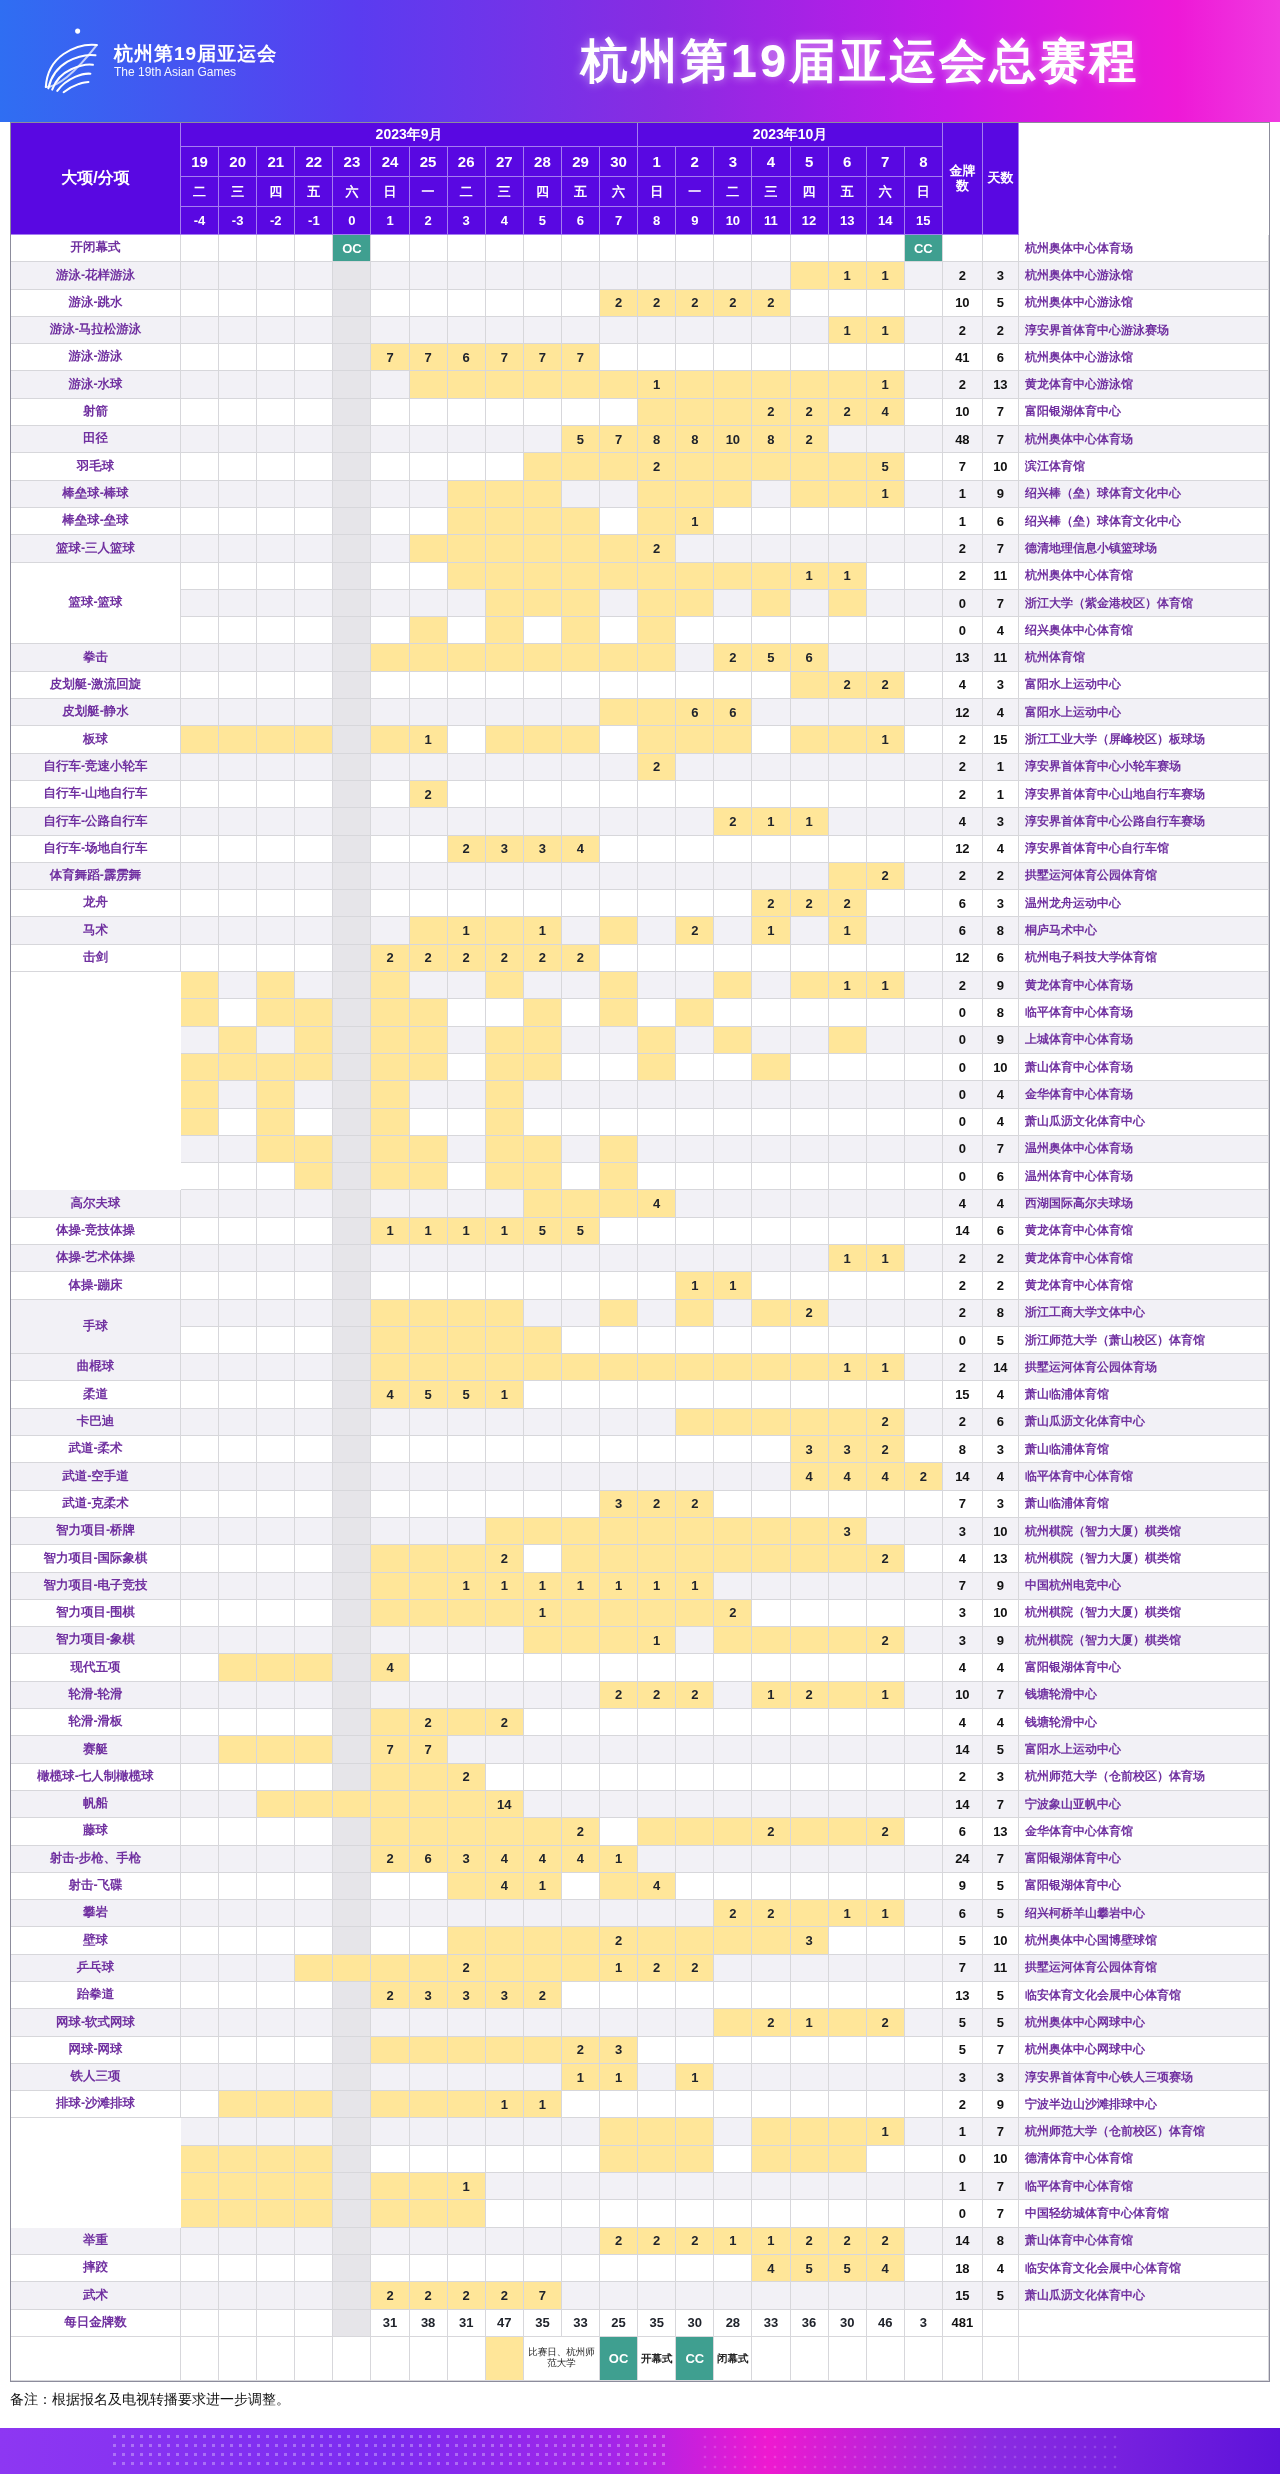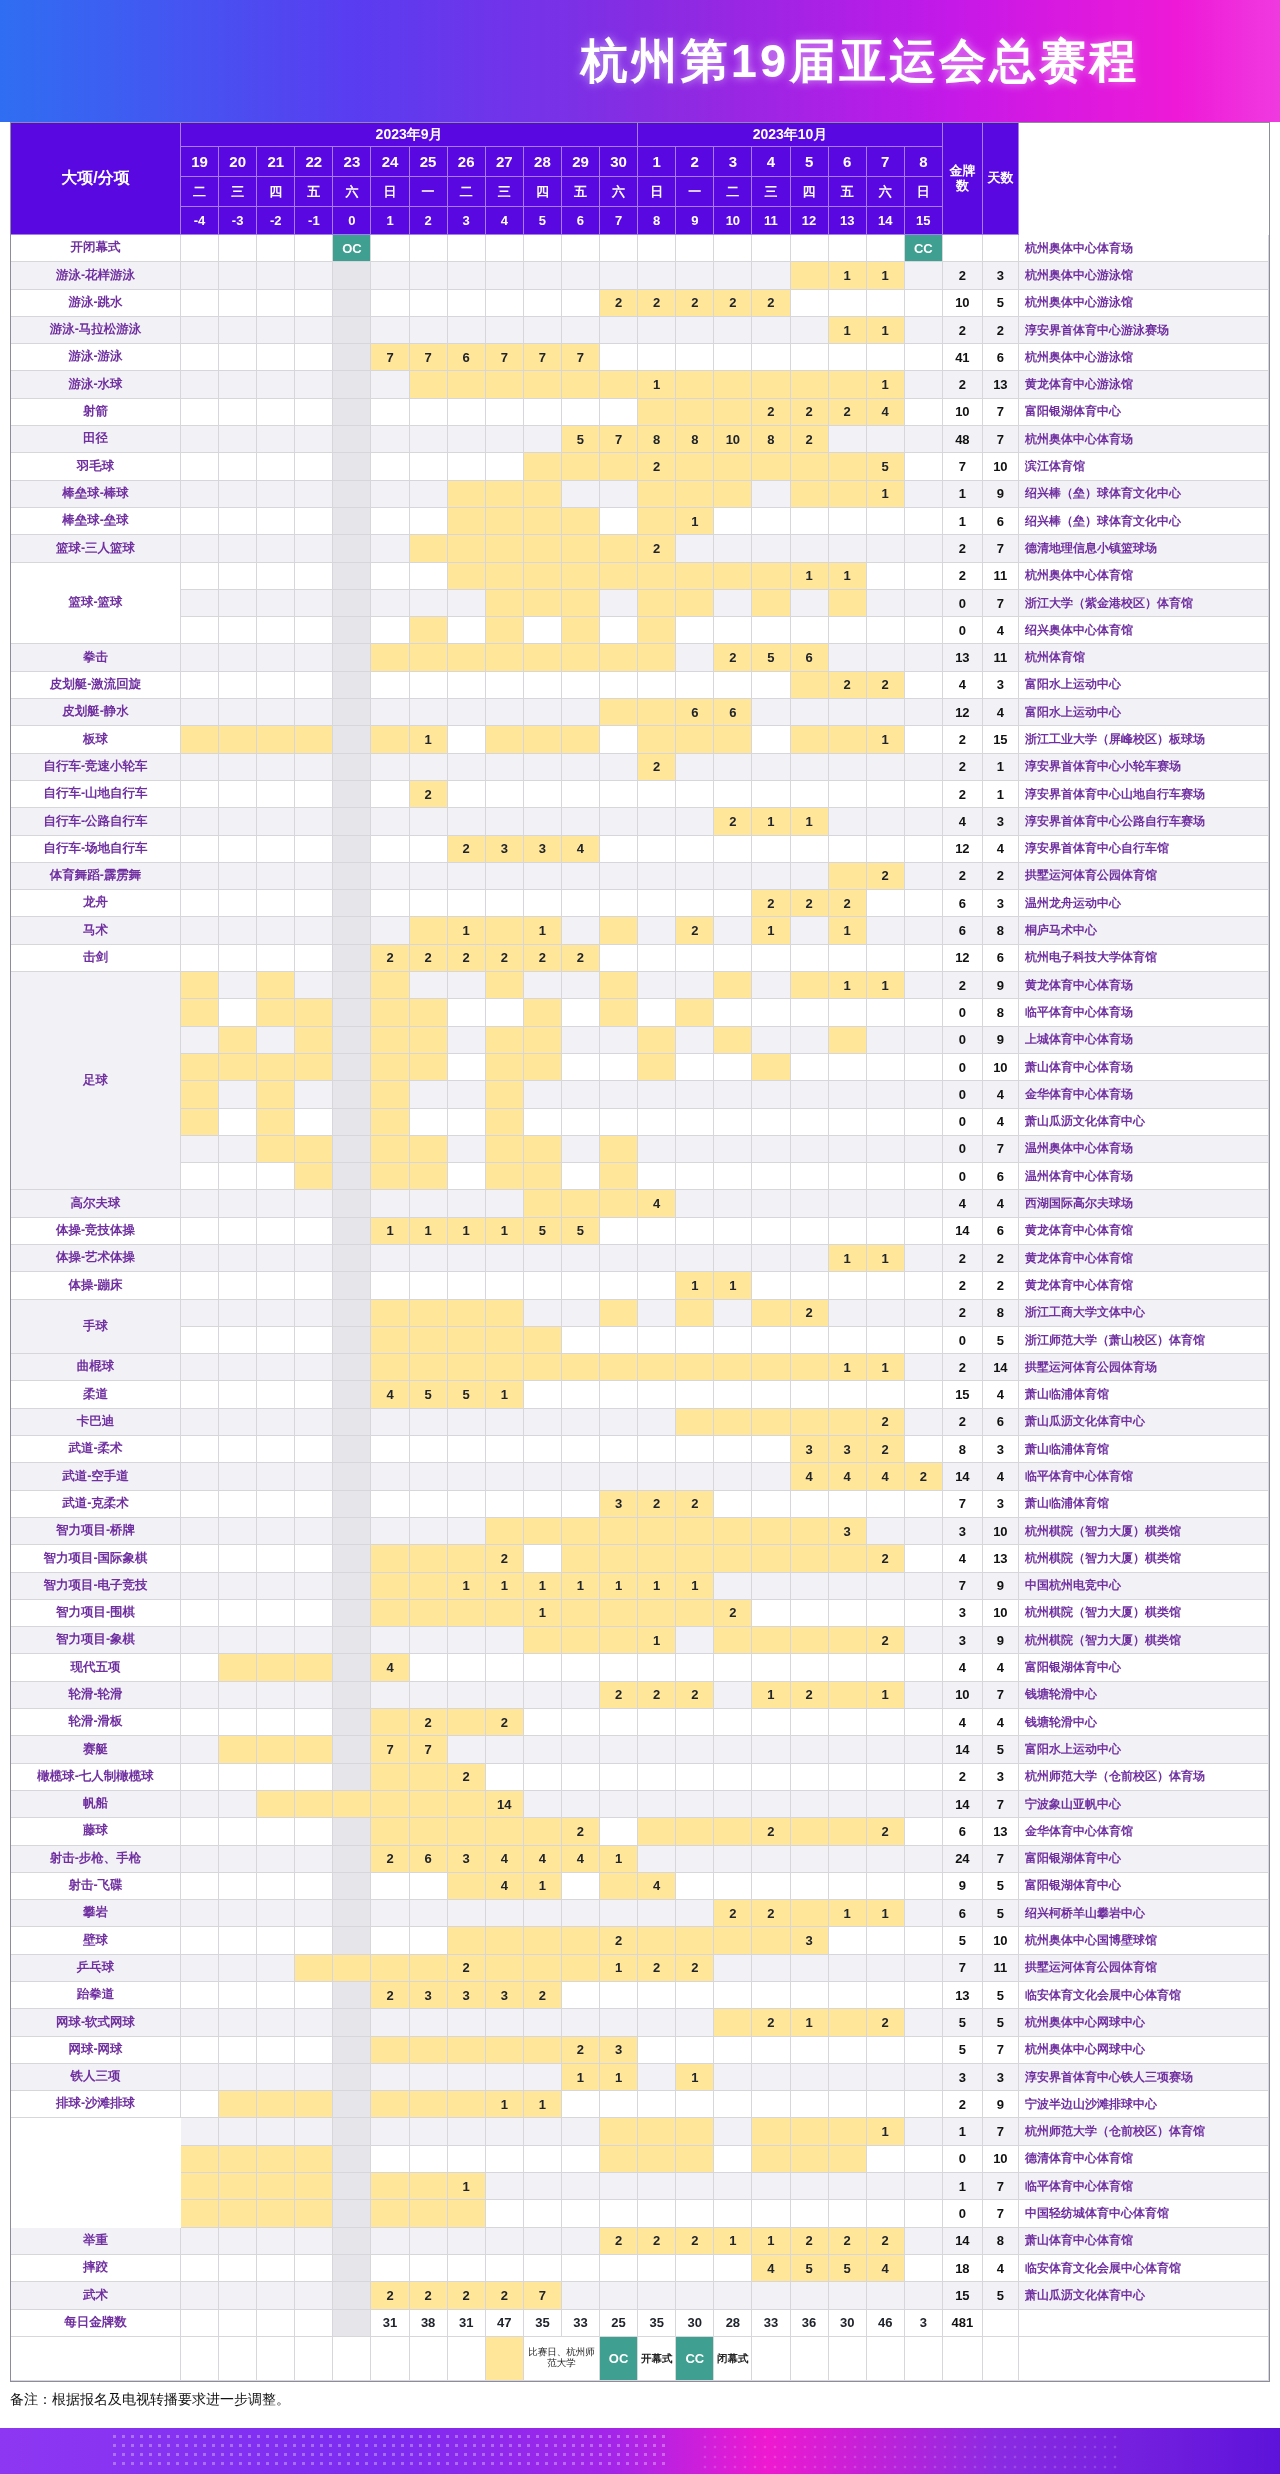--- a/index.html
+++ b/index.html
@@ -57,20 +57,37 @@
     background-image:radial-gradient(rgba(255,255,255,.30) 1.5px,transparent 1.6px);background-size:9px 9px;}
   .footband::after{content:"";position:absolute;right:160px;top:4px;width:420px;height:38px;
     background-image:radial-gradient(rgba(255,255,255,.16) 1.5px,transparent 1.6px);background-size:10px 10px;}
 </style>
 </head>
 <body>
 
 <div id="page">
 
   <div class="banner">
+    <div class="logo-wrap">
+      <svg width="64" height="70" viewBox="0 0 100 110">
+        <circle cx="62" cy="8" r="4" fill="#fff"></circle>
+        <g stroke="#ffffff" stroke-width="3.2" fill="none" stroke-linecap="round">
+          <path d="M12 96 Q14 62 40 44 Q66 27 92 30"></path>
+          <path d="M16 98 Q22 70 46 56 Q70 43 90 46"></path>
+          <path d="M22 100 Q30 78 52 68 Q72 59 86 61"></path>
+          <path d="M30 102 Q40 88 58 80 Q72 74 82 75"></path>
+          <path d="M40 104 Q50 96 64 91 Q74 88 79 88"></path>
+          <path d="M12 96 Q40 96 92 30" opacity=".7"></path>
+        </g>
+      </svg>
+      <div class="logo-txt">
+        <div class="logo-cn">杭州第19届亚运会</div>
+        <div class="logo-en">The 19th Asian Games</div>
+      </div>
+    </div>
     <div class="main-title">杭州第19届亚运会总赛程</div>
   </div>
 
 
   <div class="sched" id="sched">
       <div class="hc corner" style="grid-area: 1 / 1 / span 4;">大项/分项</div>
       <div class="hc month" style="grid-area: 1 / 2 / auto / span 12;">2023年9月</div>
       <div class="hc month" style="grid-area: 1 / 14 / auto / span 8;">2023年10月</div>
       <div class="hc date" style="grid-area: 2 / 2;">19</div>
       <div class="hc date" style="grid-area: 2 / 3;">20</div>
@@ -773,21 +790,20 @@
       <div class="bc" style="grid-area: 31 / 15;"></div>
       <div class="bc" style="grid-area: 31 / 16;"></div>
       <div class="bc" style="grid-area: 31 / 17;"></div>
       <div class="bc" style="grid-area: 31 / 18;"></div>
       <div class="bc" style="grid-area: 31 / 19;"></div>
       <div class="bc" style="grid-area: 31 / 20;"></div>
       <div class="bc" style="grid-area: 31 / 21;"></div>
       <div class="bc tot" style="grid-area: 31 / 22;">12</div>
       <div class="bc tot" style="grid-area: 31 / 23;">6</div>
       <div class="bc ven" style="grid-area: 31 / 24;">杭州电子科技大学体育馆</div>
-      <div class="bc lab alt" style="grid-area: 32 / 1 / span 8;">足球</div>
       <div class="bc yel" style="grid-area: 32 / 2;"></div>
       <div class="bc alt" style="grid-area: 32 / 3;"></div>
       <div class="bc yel" style="grid-area: 32 / 4;"></div>
       <div class="bc alt" style="grid-area: 32 / 5;"></div>
       <div class="bc grey" style="grid-area: 32 / 6;"></div>
       <div class="bc yel" style="grid-area: 32 / 7;"></div>
       <div class="bc alt" style="grid-area: 32 / 8;"></div>
       <div class="bc alt" style="grid-area: 32 / 9;"></div>
       <div class="bc yel" style="grid-area: 32 / 10;"></div>
       <div class="bc alt" style="grid-area: 32 / 11;"></div>

